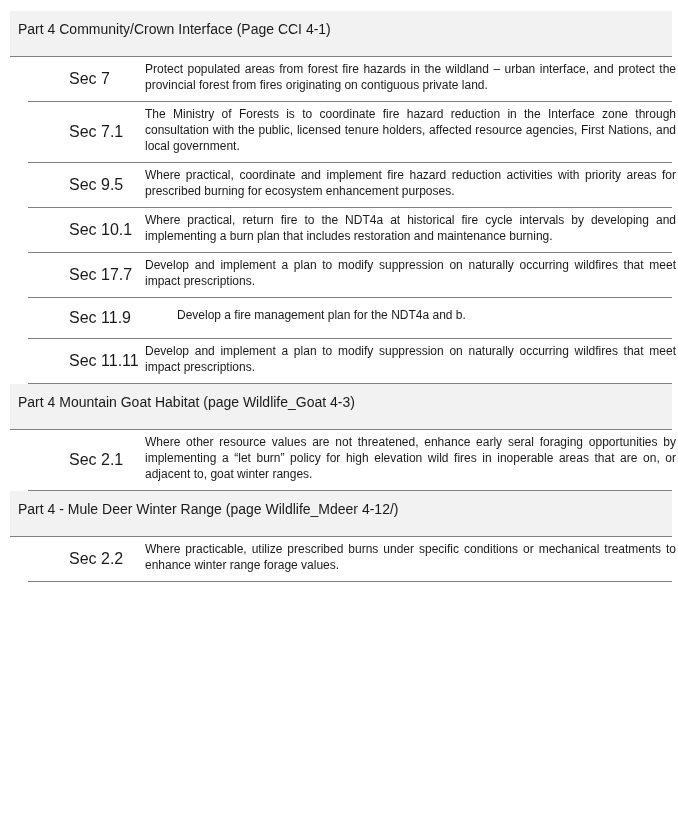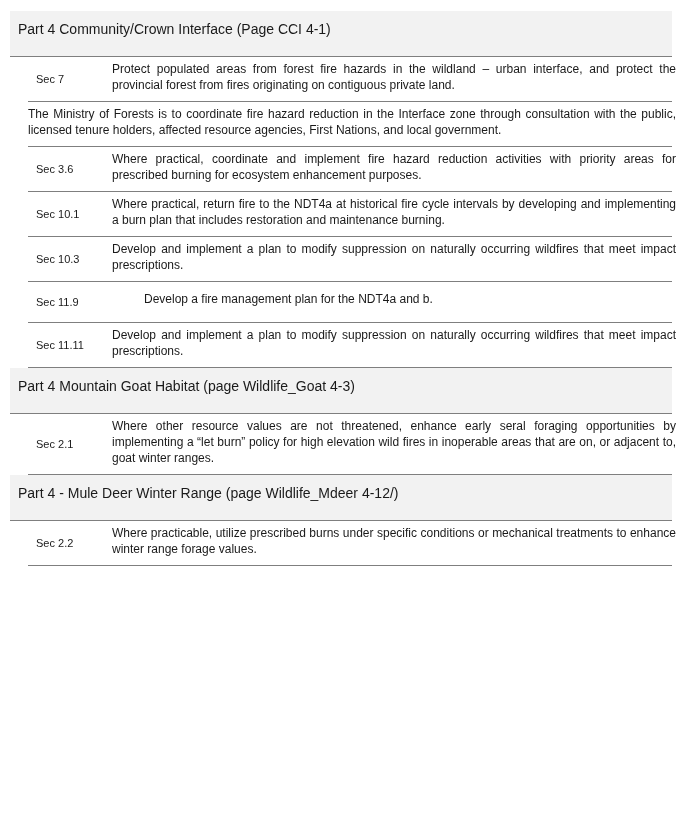--- a/index.html
+++ b/index.html
@@ -11,22 +11,22 @@
     border-bottom: 1px solid #7f7f7f;
     font-size: 14px; padding: 0 0 0 8px; box-sizing: border-box;
     display: flex; align-items: center; height: 46px;
   }
   .section-header span { position: relative; top: -5px; }
   .row {
     margin-left: 28px; width: 644px; display: flex;
     border-bottom: 1px solid #7f7f7f; box-sizing: border-box;
   }
   .sec {
-    width: 84px; flex: 0 0 84px; font-size: 11px; display: flex;
-    align-items: center; padding-left: 8px; box-sizing: border-box;
+    width: 84px; flex: 0 0 84px; font-size: 16px; display: flex;
+    align-items: center; padding-left: 8px; box-sizing: border-box; margin-left: 33px;
   }
   .txt {
     flex: 1; font-size: 12px; line-height: 16px; text-align: justify;
     padding: 4px 0 8px 0; margin-right: -4px;
   }
   .row.two .txt { padding-top: 4px; padding-bottom: 8px; }
   .row.one .txt { padding: 9px 0 15px 0; margin-left: 32px; }
 </style>
 </head>
 <body>
@@ -34,33 +34,34 @@
 <div class="doc">
 
   <div class="section-header">
       <span>Part 4 Community/Crown Interface (Page CCI 4-1)</span>
     </div>
   <div class="row two">
     <div class="sec">Sec 7</div>
     <div class="txt">Protect populated areas from forest fire hazards in the wildland  – urban interface, and protect the provincial forest from fires originating on contiguous private land.</div>
   </div>
   <div class="row">
+    <div class="sec">Sec 7.1</div>
     <div class="txt">The Ministry of Forests is to coordinate fire hazard reduction in the Interface zone through consultation with the public, licensed tenure holders, affected resource agencies, First Nations, and local government.</div>
   </div>
   <div class="row two">
-    <div class="sec">Sec 3.6</div>
+    <div class="sec">Sec 9.5</div>
     <div class="txt">Where practical, coordinate and implement fire hazard reduction activities with priority areas for prescribed burning for ecosystem enhancement purposes.</div>
   </div>
 
   <div class="row two">
     <div class="sec">Sec 10.1</div>
     <div class="txt">Where practical, return fire to the NDT4a at historical fire cycle  intervals by developing and implementing a burn plan that includes restoration and maintenance burning.</div>
   </div>
   <div class="row two">
-    <div class="sec">Sec 10.3</div>
+    <div class="sec">Sec 17.7</div>
     <div class="txt">Develop and implement a plan to modify suppression on naturally occurring wildfires that meet impact prescriptions.</div>
   </div>
   <div class="row one">
     <div class="sec">Sec 11.9</div>
     <div class="txt">Develop a fire management plan for the NDT4a and b.</div>
   </div>
   <div class="row two">
     <div class="sec">Sec 11.11</div>
     <div class="txt">Develop and implement a plan to modify suppression on naturally occurring wildfires that meet impact prescriptions.</div>
   </div>

